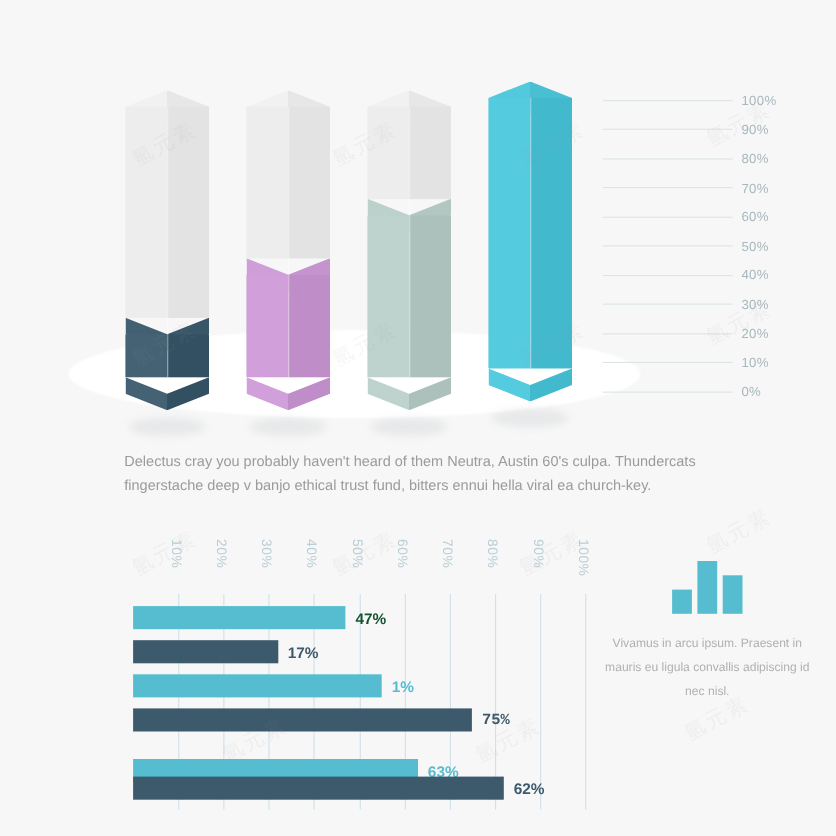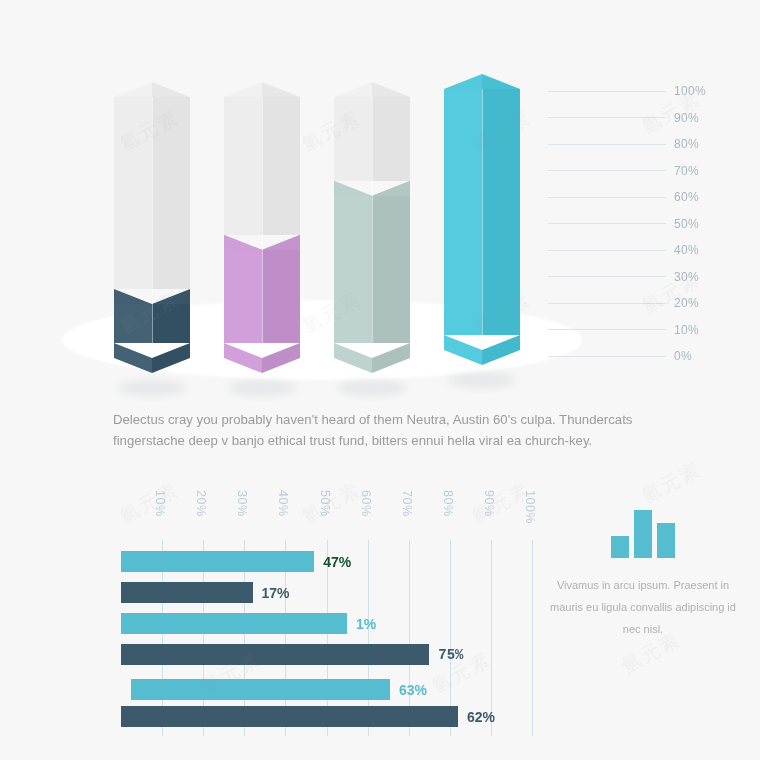--- a/index.html
+++ b/index.html
@@ -345,21 +345,21 @@
           <div class="hbar-value" style="color: rgb(61, 90, 108);">17%</div>
         </div>
         <div class="hbar-row" style="top: 125px;">
           <div class="hbar-fill" style="width: 226.05px; background: rgb(86, 189, 208);"></div>
           <div class="hbar-value" style="color: rgb(86, 189, 208);">1%</div>
         </div>
         <div class="hbar-row" style="top: 156px; font-family: Liberation Mono, monospace;">
           <div class="hbar-fill" style="width: 308.25px; background: rgb(61, 90, 108);"></div>
           <div class="hbar-value" style="color: rgb(61, 90, 108);">75%</div>
         </div>
-        <div class="hbar-row" style="top: 191px; margin-left: 10px;">
+        <div class="hbar-row" style="top: 202px;">
           <div class="hbar-fill" style="width: 258.93px; background: rgb(86, 189, 208);"></div>
           <div class="hbar-value" style="color: rgb(86, 189, 208);">63%</div>
         </div>
         <div class="hbar-row" style="top: 218px;">
           <div class="hbar-fill" style="width: 337.02px; background: rgb(61, 90, 108);"></div>
           <div class="hbar-value" style="color: rgb(61, 90, 108);">62%</div>
         </div>
       </div>
   </div>
 

